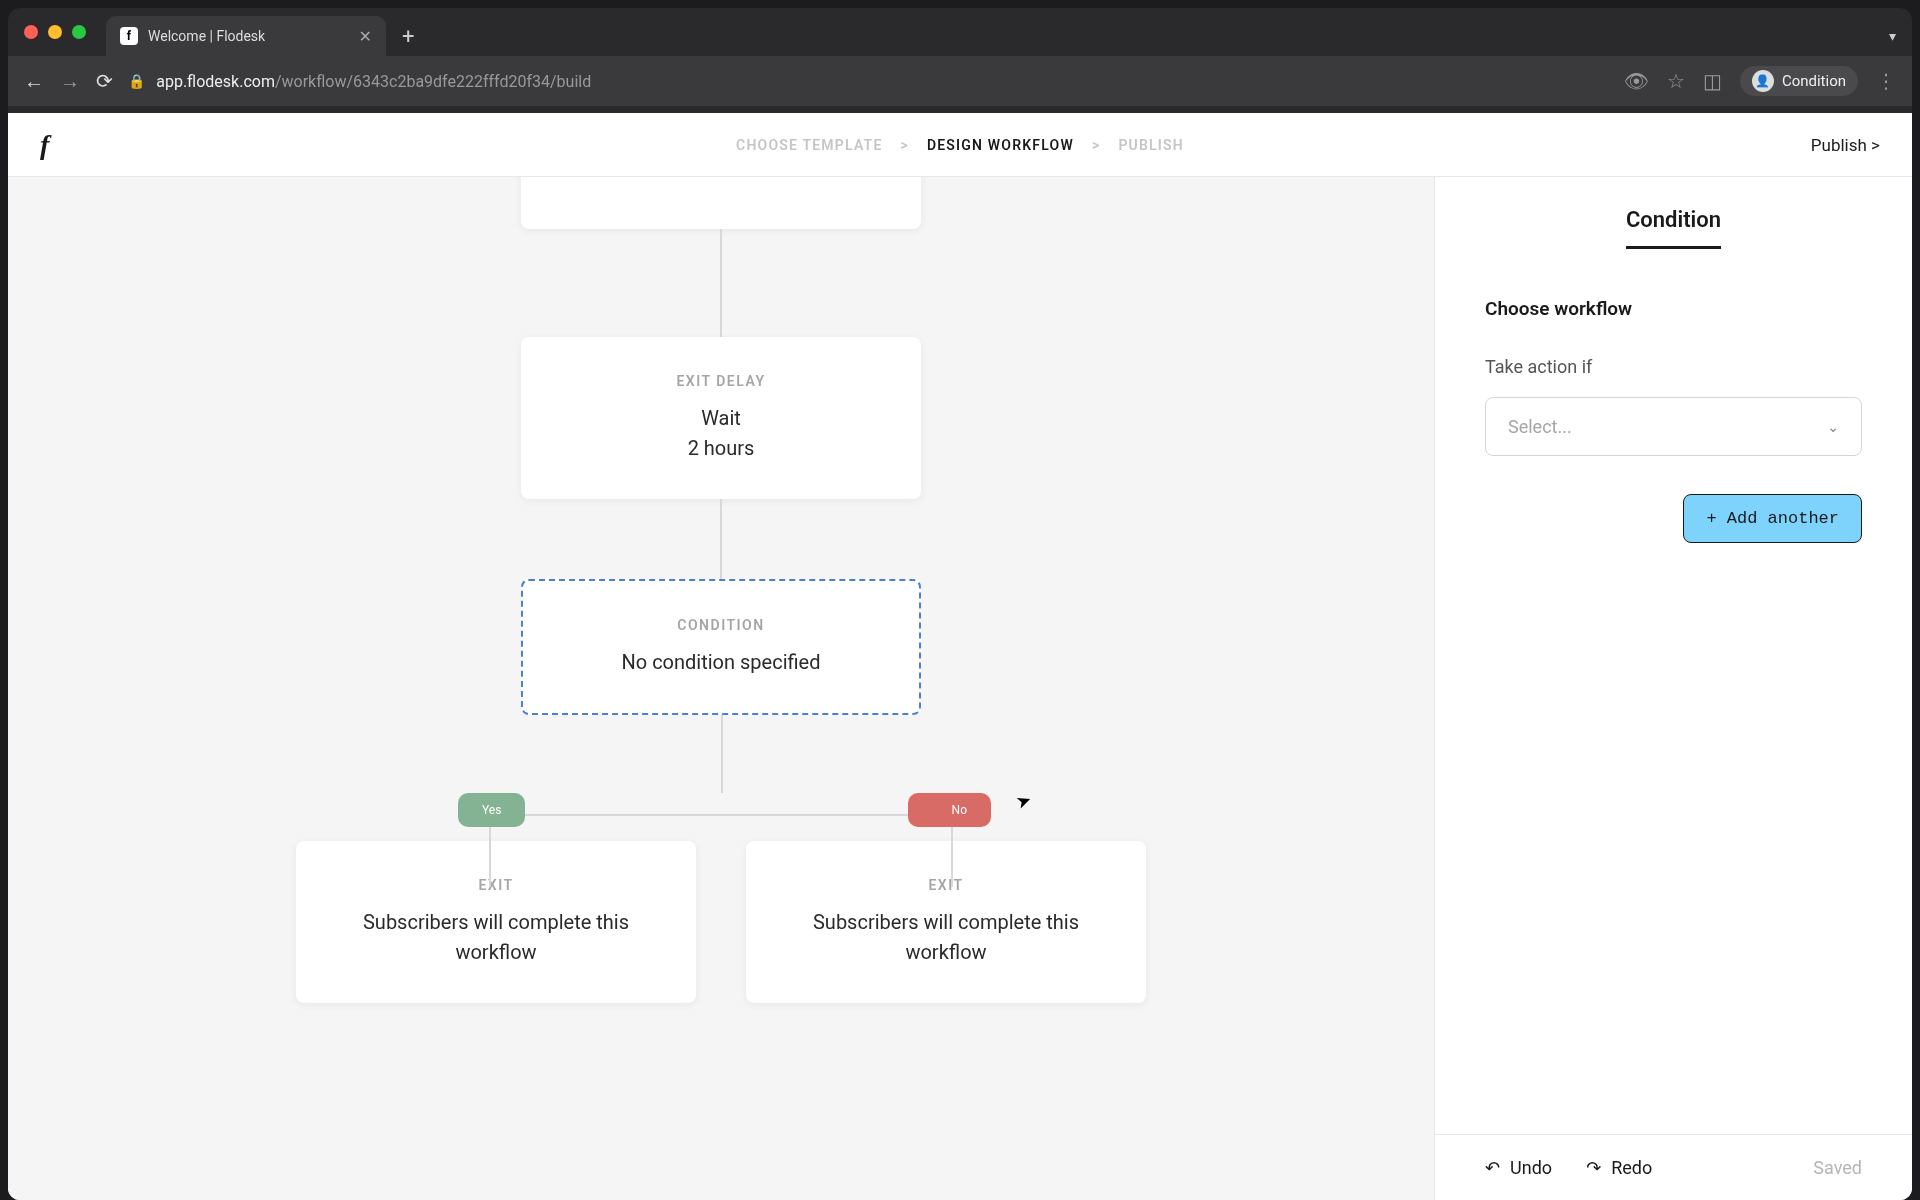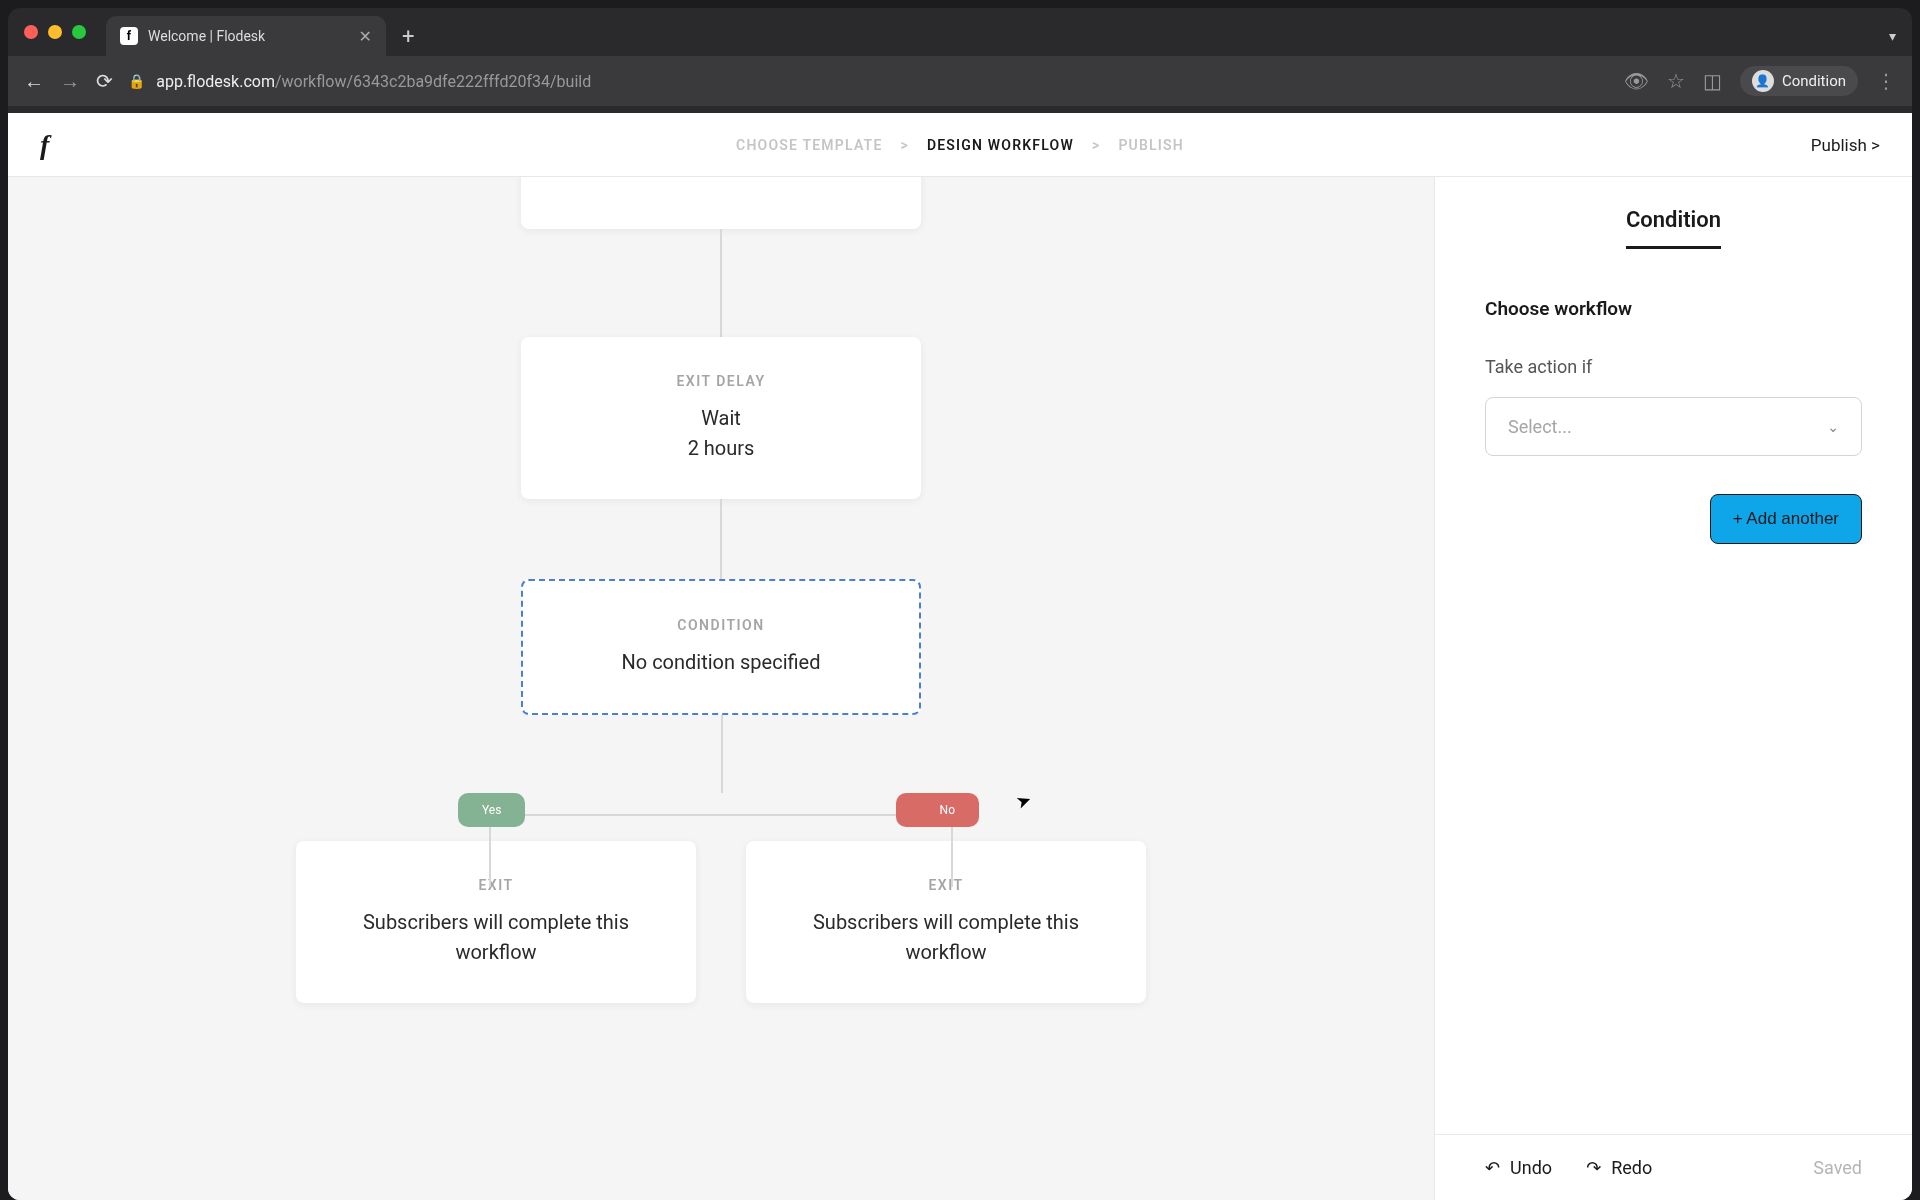--- a/index.html
+++ b/index.html
@@ -214,21 +214,21 @@
     .pill {
       position: absolute;
       top: 0;
       padding: 10px 24px;
       border-radius: 10px;
       color: #fff;
       font-size: 12px;
       z-index: 2;
     }
     .pill.yes { background: #84b394; left: 197px; }
-    .pill.no { background: #d96b66; right: 202px; padding-left: 44px; }
+    .pill.no { background: #d96b66; right: 190px; padding-left: 44px; }
     .branch-v {
       position: absolute;
       top: 22px;
       width: 2px;
       height: 72px;
       background: #d8d8d8;
     }
     .branch-v.left { left: 228px; }
     .branch-v.right { right: 228px; }
     
@@ -295,22 +295,23 @@
       font-size: 18px;
       margin-bottom: 38px;
     }
     .select-caret { color: #888; font-size: 14px; }
     .add-another {
       border: 1.5px solid #1a1a1a;
       border-radius: 8px;
       padding: 14px 22px;
       font-size: 17px;
       color: #1a1a1a;
-      background: #0ea5e9;
+      background: #7dd3fc;
       float: right;
+      font-family: Liberation Mono, monospace;
     }
     
     .panel-footer {
       border-top: 1px solid #e8e8e8;
       padding: 22px 50px;
       display: flex;
       align-items: center;
       gap: 34px;
     }
     .footer-btn {

